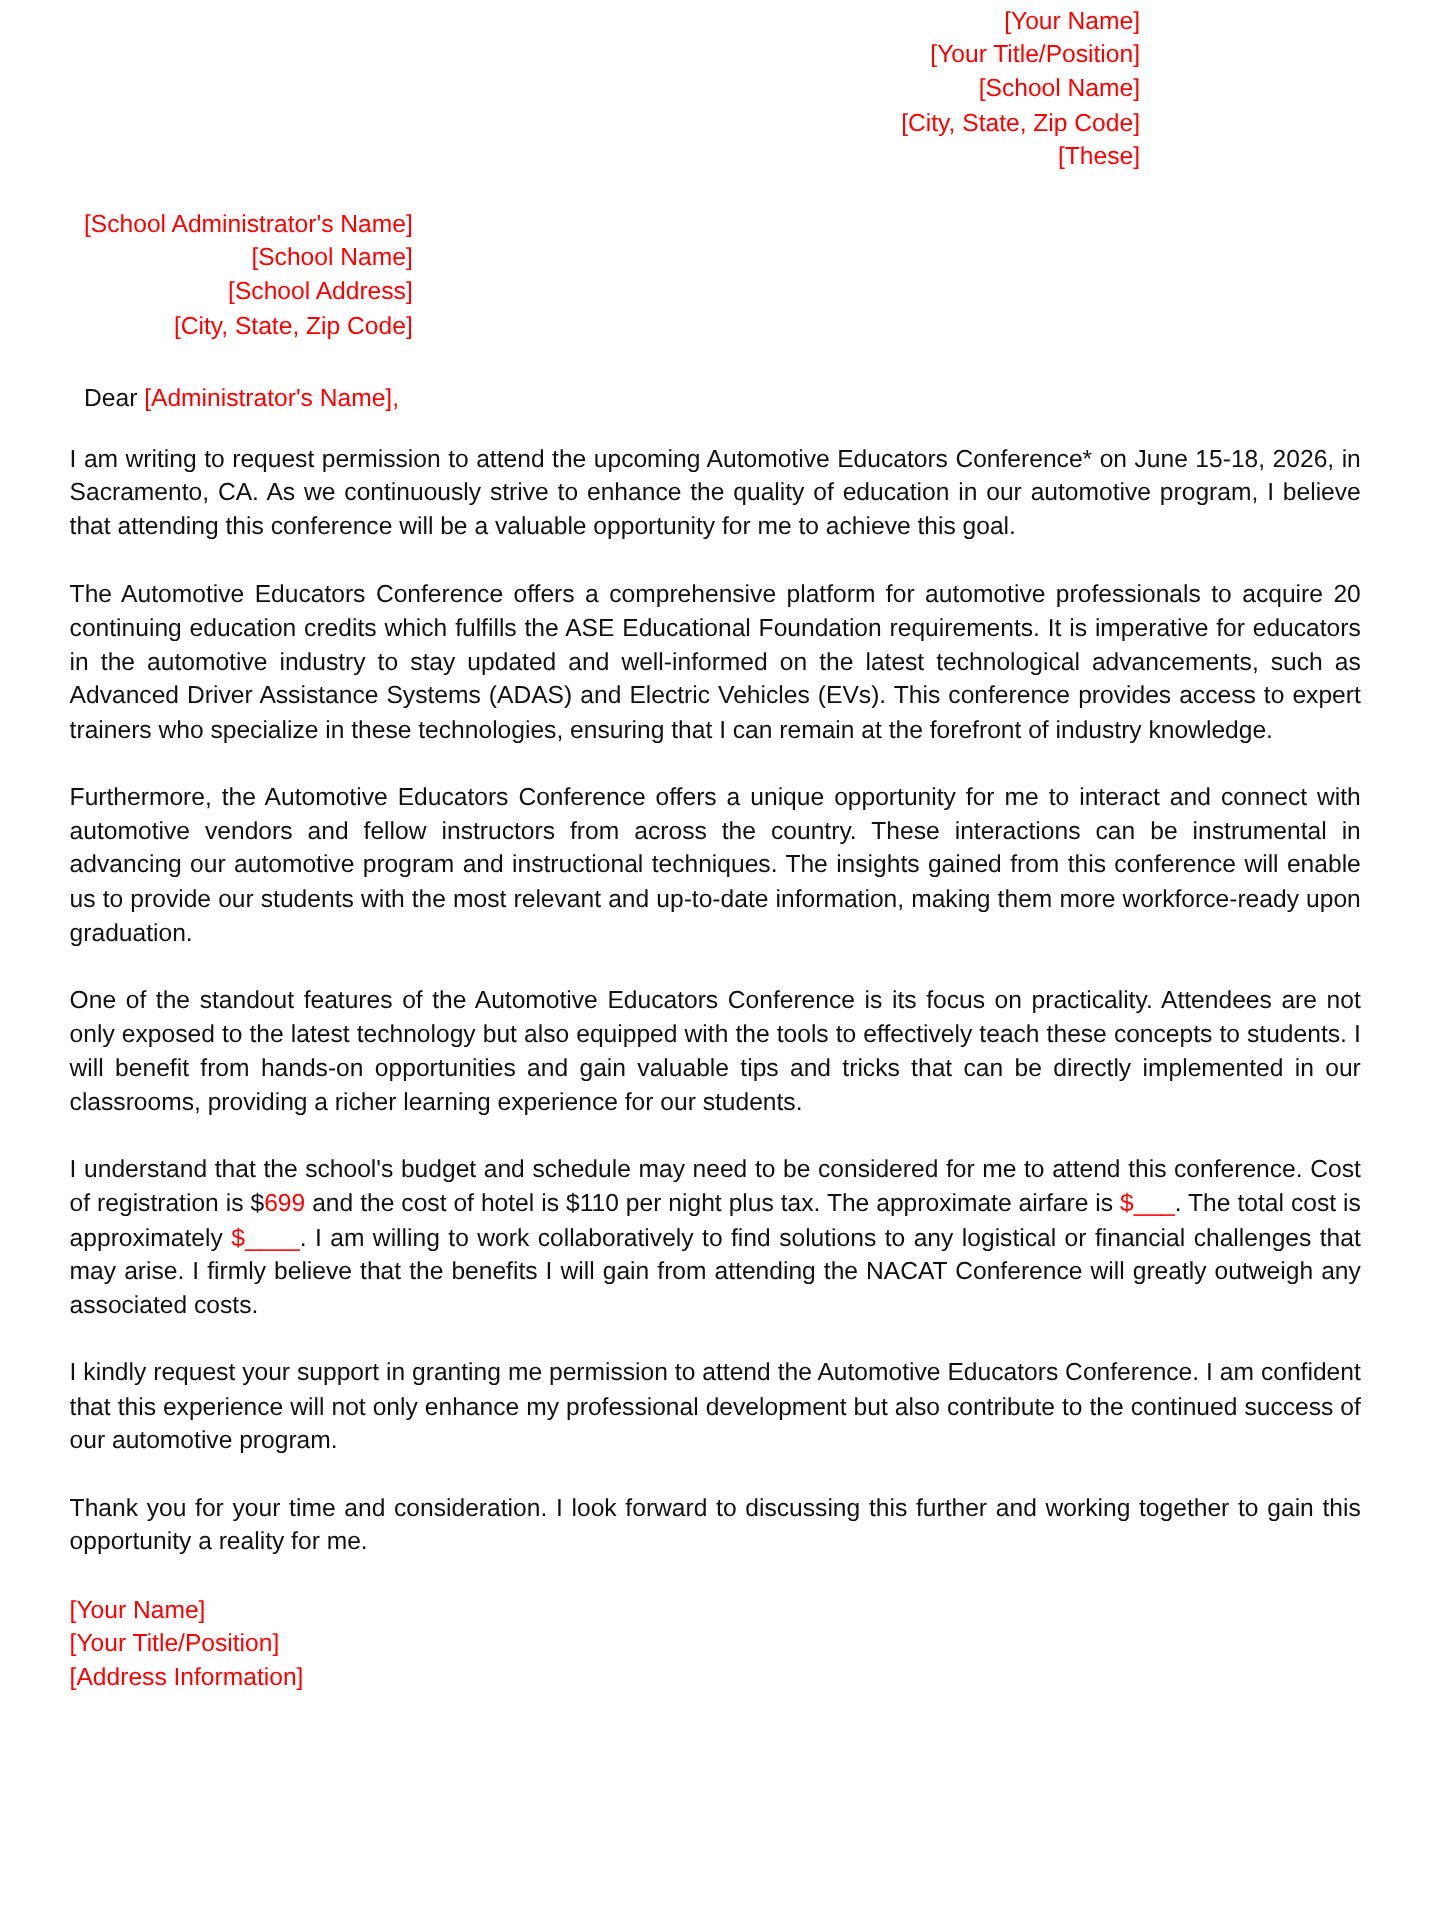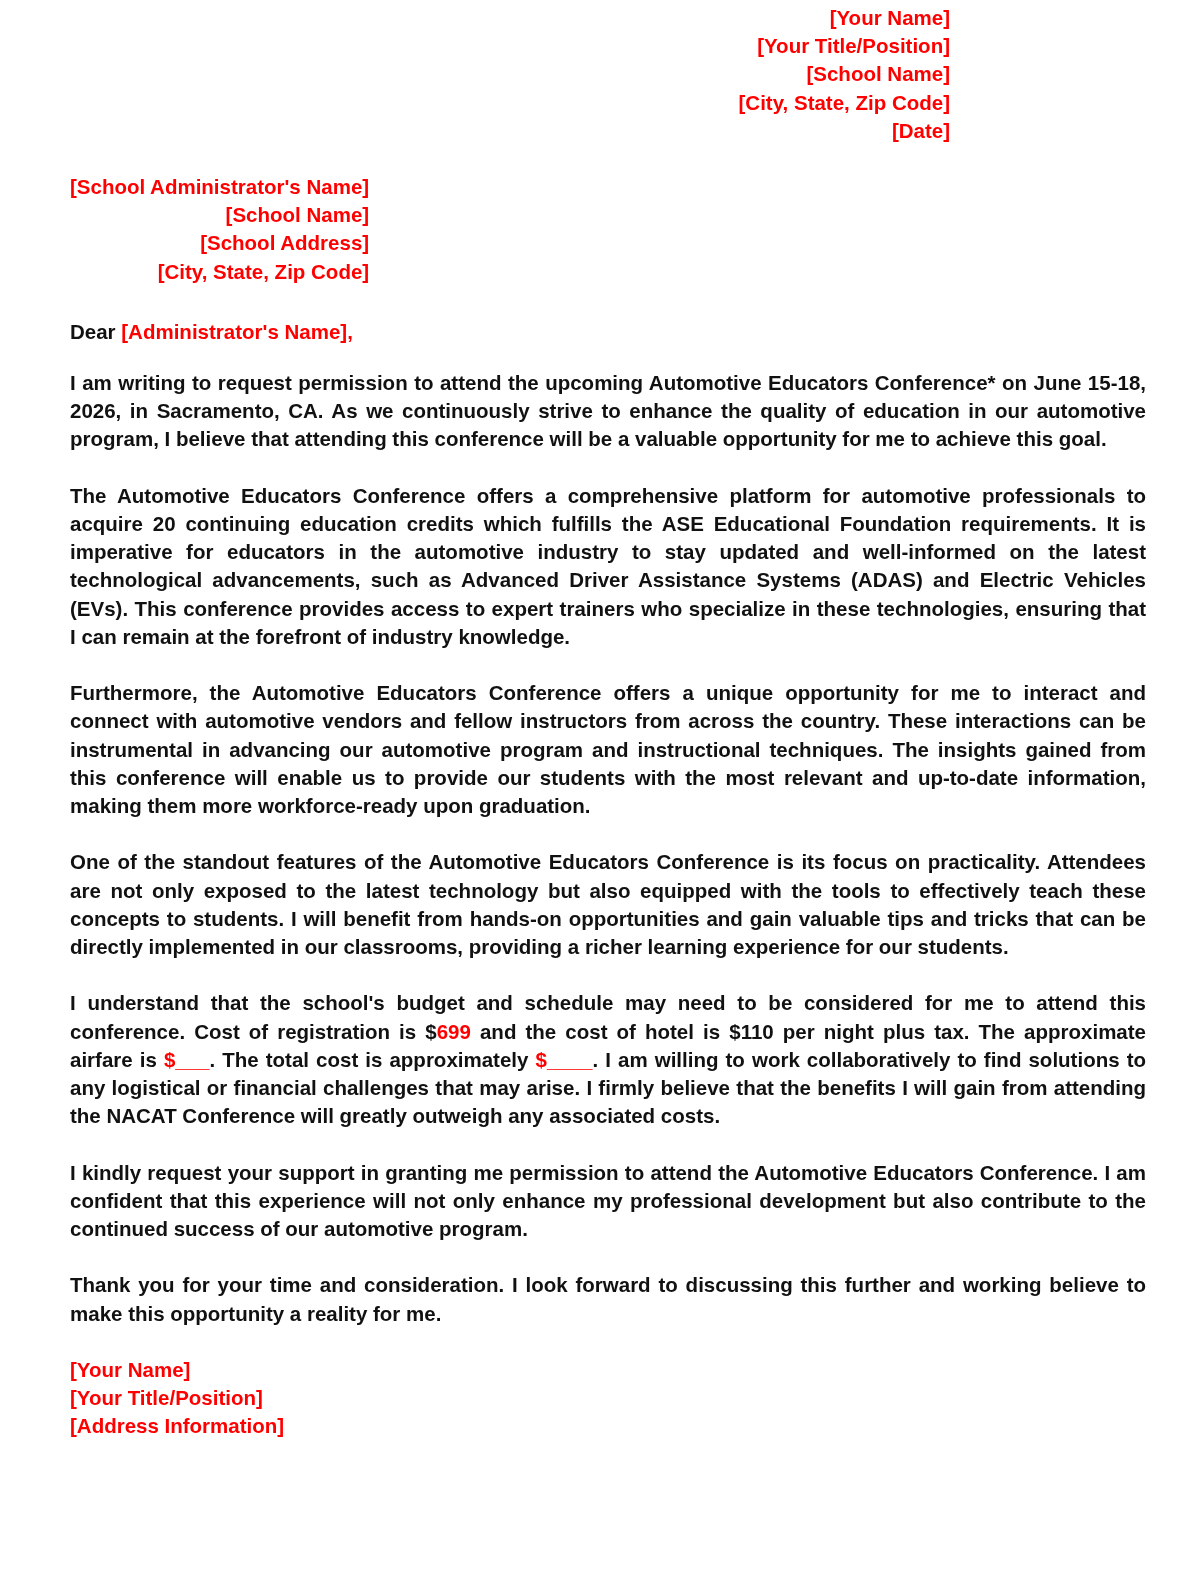--- a/index.html
+++ b/index.html
@@ -3,65 +3,65 @@
 <meta charset="utf-8">
 <style>
   html, body { margin: 0; padding: 0; background: #ffffff; }
   body {
     width: 1200px; height: 1590px; overflow: hidden;
     font-family: "Liberation Sans", "DejaVu Sans", sans-serif;
     color: #111111;
     font-size: 20.5px;
     line-height: 28.2px;
   }
-  .page { position: relative; width: 1004px; height: 1590px; font-weight: bold; }
+  .page { position: relative; width: 1004px; height: 1590px; }
   .red { color: #ff0000; }
   .sender {
     position: absolute; right: 54px; top: 4px;
     text-align: right;
   }
   .sender div { height: 28.2px; }
   .recipient { position: absolute; left: 70px; top: 173px; }
   .recipient div { height: 28.2px; text-align: right; }
   .greeting { position: absolute; left: 70px; top: 318px; }
-  .body-text { position: absolute; left: 70px; top: 369px; width: 1076px; }
+  .body-text { position: absolute; left: 58px; top: 369px; width: 1076px; }
   .para { text-align: justify; margin: 0 0 28.2px 0; }
   .closing { margin: 0 0 28.2px 0; }
   .signature div { height: 28.2px; }
 </style>
 </head>
 <body>
 
 <div class="page">
 
   <div class="sender red">
     <div>[Your Name]</div>
     <div>[Your Title/Position]</div>
     <div>[School Name]</div>
     <div>[City, State, Zip Code]</div>
-    <div>[Date]</div>
+    <div>[These]</div>
   </div>
 
   <div class="recipient red">
     <div>[School Administrator's Name]</div>
     <div>[School Name]</div>
     <div>[School Address]</div>
     <div>[City, State, Zip Code]</div>
   </div>
 
   <div class="greeting"><span>Dear </span><span class="red">[Administrator's Name],</span></div>
 
   <div class="body-text">
     <p class="para">I am writing to request permission to attend the upcoming Automotive Educators Conference* on June 15-18, 2026, in Sacramento, CA. As we continuously strive to enhance the quality of education in our automotive program, I believe that attending this conference will be a valuable opportunity for me to achieve this goal.</p>
     <p class="para">The Automotive Educators Conference offers a comprehensive platform for automotive professionals to acquire 20 continuing education credits which fulfills the ASE Educational Foundation requirements. It is imperative for educators in the automotive industry to stay updated and well-informed on the latest technological advancements, such as Advanced Driver Assistance Systems (ADAS) and Electric Vehicles (EVs). This conference provides access to expert trainers who specialize in these technologies, ensuring that I can remain at the forefront of industry knowledge.</p>
     <p class="para">Furthermore, the Automotive Educators Conference offers a unique opportunity for me to interact and connect with automotive vendors and fellow instructors from across the country. These interactions can be instrumental in advancing our automotive program and instructional techniques. The insights gained from this conference will enable us to provide our students with the most relevant and up-to-date information, making them more workforce-ready upon graduation.</p>
     <p class="para">One of the standout features of the Automotive Educators Conference is its focus on practicality. Attendees are not only exposed to the latest technology but also equipped with the tools to effectively teach these concepts to students. I will benefit from hands-on opportunities and gain valuable tips and tricks that can be directly implemented in our classrooms, providing a richer learning experience for our students.</p>
     <p class="para"><span>I understand that the school's budget and schedule may need to be considered for me to attend this conference. Cost of registration is $</span><span class="red">699</span><span> and the cost of hotel is $110 per night plus tax. The approximate airfare is </span><span class="red">$___</span><span>. The total cost is approximately </span><span class="red">$____</span><span>. I am willing to work collaboratively to find solutions to any logistical or financial challenges that may arise. I firmly believe that the benefits I will gain from attending the NACAT Conference will greatly outweigh any associated costs.</span></p>
     <p class="para">I kindly request your support in granting me permission to attend the Automotive Educators Conference. I am confident that this experience will not only enhance my professional development but also contribute to the continued success of our automotive program.</p>
-    <p class="para">Thank you for your time and consideration. I look forward to discussing this further and working believe to make this opportunity a reality for me.</p>
+    <p class="para">Thank you for your time and consideration. I look forward to discussing this further and working together to gain this opportunity a reality for me.</p>
     <div class="signature red">
       <div>[Your Name]</div>
       <div>[Your Title/Position]</div>
       <div>[Address Information]</div>
     </div>
   </div>
 
 </div>
 
 </body></html>

